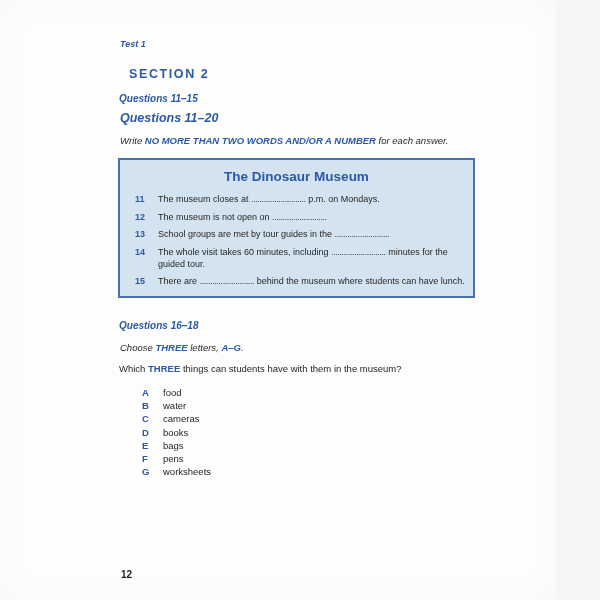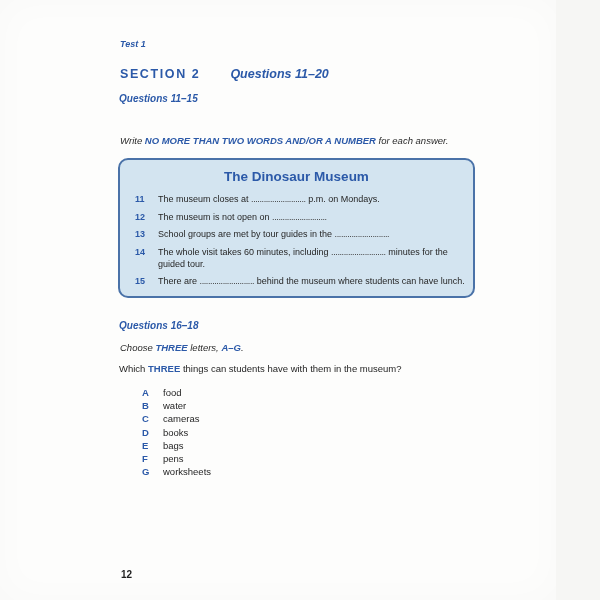--- a/index.html
+++ b/index.html
@@ -19,21 +19,21 @@
   }
   :root { --accent: #2b59a8; --box-border: #4a72a8; --box-fill: #d3e4f0; }
 
   .test-header {
     position: absolute; left: 120px; top: 39px;
     font-size: 9px; font-weight: bold; font-style: italic;
     color: var(--accent);
   }
   .section-row {
     position: absolute; left: 120px; top: 67px;
-    display: flex; align-items: center; gap: 30px;
+    display: flex; align-items: center; gap: 30px; flex-direction: column;
   }
   .section-title {
     font-size: 12.5px; font-weight: bold; letter-spacing: 1.6px;
     color: var(--accent);
   }
   .section-range {
     font-size: 12.5px; font-weight: bold; font-style: italic;
     color: var(--accent);
   }
   .part-heading {
@@ -50,21 +50,21 @@
   .i1 { top: 114px; }
   .i2 { top: 135px; }
   .i2 .em {
     font-weight: bold; color: var(--accent); text-align: center;
   }
   .qbox {
     position: absolute; left: 118px; top: 158px;
     width: 357px; height: 140px;
     background: var(--box-fill);
     border: 2px solid var(--box-border);
-    border-radius: 10px;
+    border-radius: 0;
   }
   .qbox-title {
     margin-top: 9px;
     text-align: center;
     font-size: 13.5px; font-weight: bold;
     color: var(--accent);
   }
   .qbox-list { margin-top: 9px; padding-left: 15px; padding-right: 8px; }
   .qrow {
     display: flex; margin-bottom: 5.5px;

